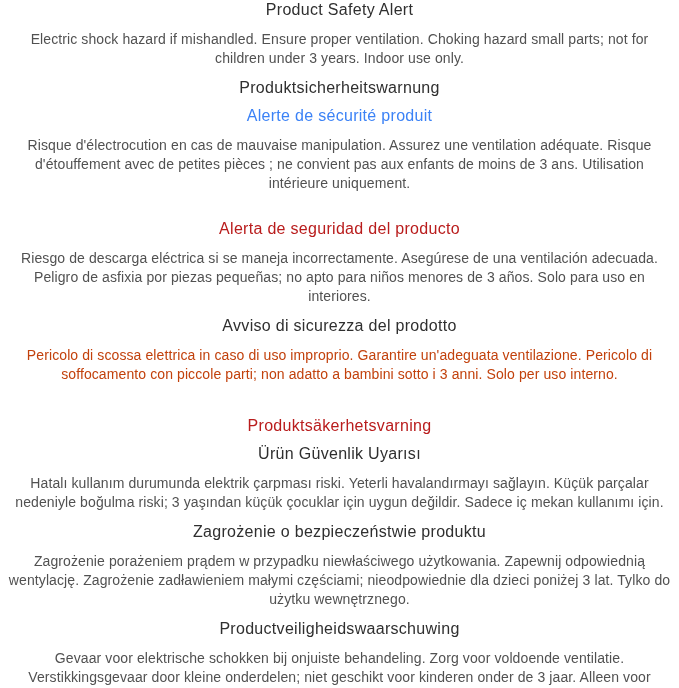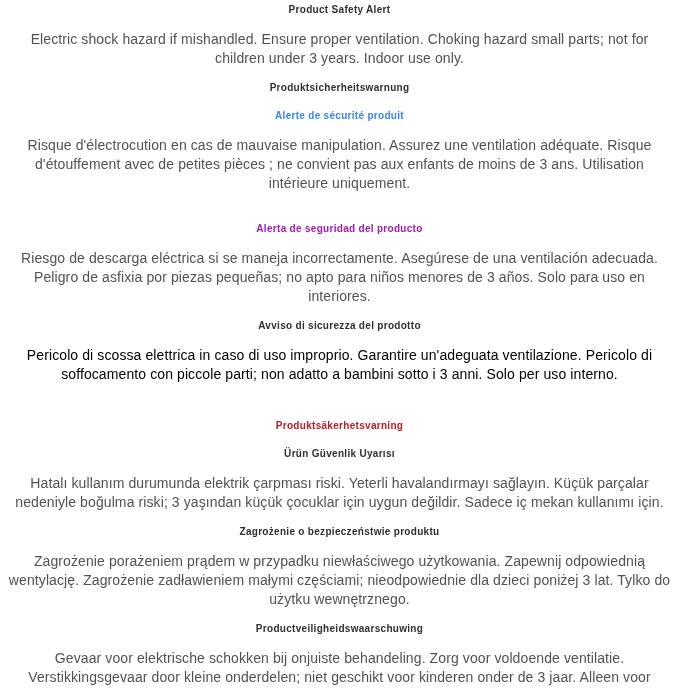--- a/index.html
+++ b/index.html
@@ -15,23 +15,23 @@
   }
   main[data-name="safety-document"] {
     box-sizing: border-box;
     width: 679px;
     padding: 2px 4px 0 4px;
   }
   section[data-name="safety-section"] {
     text-align: center;
   }
   h2[data-name="section-title"] {
-    font-size: 10px;
+    font-size: 16px;
     line-height: 16px;
-    font-weight: bold;
+    font-weight: normal;
     letter-spacing: 0.3px;
     color: #2f2f2f;
     margin: 0 0 12px 0;
     padding: 0;
   }
   p[data-name="section-body"] {
     font-size: 14px;
     line-height: 19px;
     font-weight: normal;
     letter-spacing: 0.1px;
@@ -55,27 +55,27 @@
   <section data-name="safety-section" lang="de">
     <h2 data-name="section-title" style="color: rgb(47, 47, 47); text-align: center;">Produktsicherheitswarnung</h2>
   </section>
 
   <section data-name="safety-section" lang="fr">
     <h2 data-name="section-title" style="color: #3b82f6;">Alerte de sécurité produit</h2>
     <p data-name="section-body" style="color: rgb(81, 81, 81);">Risque d'électrocution en cas de mauvaise manipulation. Assurez une ventilation adéquate. Risque d'étouffement avec de petites pièces ; ne convient pas aux enfants de moins de 3 ans. Utilisation intérieure uniquement.</p>
   </section>
 
   <section data-name="safety-section" lang="es">
-    <h2 data-name="section-title" style="color: #a21caf; margin-top: 28px;">Alerta de seguridad del producto</h2>
+    <h2 data-name="section-title" style="color: #b91c1c; margin-top: 28px;">Alerta de seguridad del producto</h2>
     <p data-name="section-body" style="color: rgb(81, 81, 81);">Riesgo de descarga eléctrica si se maneja incorrectamente. Asegúrese de una ventilación adecuada. Peligro de asfixia por piezas pequeñas; no apto para niños menores de 3 años. Solo para uso en interiores.</p>
   </section>
 
   <section data-name="safety-section" lang="it">
     <h2 data-name="section-title" style="color: rgb(47, 47, 47);">Avviso di sicurezza del prodotto</h2>
-    <p data-name="section-body" style="color: #000000;">Pericolo di scossa elettrica in caso di uso improprio. Garantire un'adeguata ventilazione. Pericolo di soffocamento con piccole parti; non adatto a bambini sotto i 3 anni. Solo per uso interno.</p>
+    <p data-name="section-body" style="color: #c2410c;">Pericolo di scossa elettrica in caso di uso improprio. Garantire un'adeguata ventilazione. Pericolo di soffocamento con piccole parti; non adatto a bambini sotto i 3 anni. Solo per uso interno.</p>
   </section>
 
   <section data-name="safety-section" lang="sv">
     <h2 data-name="section-title" style="color: #b91c1c; margin-top: 34px;">Produktsäkerhetsvarning</h2>
   </section>
 
   <section data-name="safety-section" lang="tr">
     <h2 data-name="section-title" style="color: rgb(47, 47, 47);">Ürün Güvenlik Uyarısı</h2>
     <p data-name="section-body" style="color: rgb(81, 81, 81);">Hatalı kullanım durumunda elektrik çarpması riski. Yeterli havalandırmayı sağlayın. Küçük parçalar nedeniyle boğulma riski; 3 yaşından küçük çocuklar için uygun değildir. Sadece iç mekan kullanımı için.</p>
   </section>

